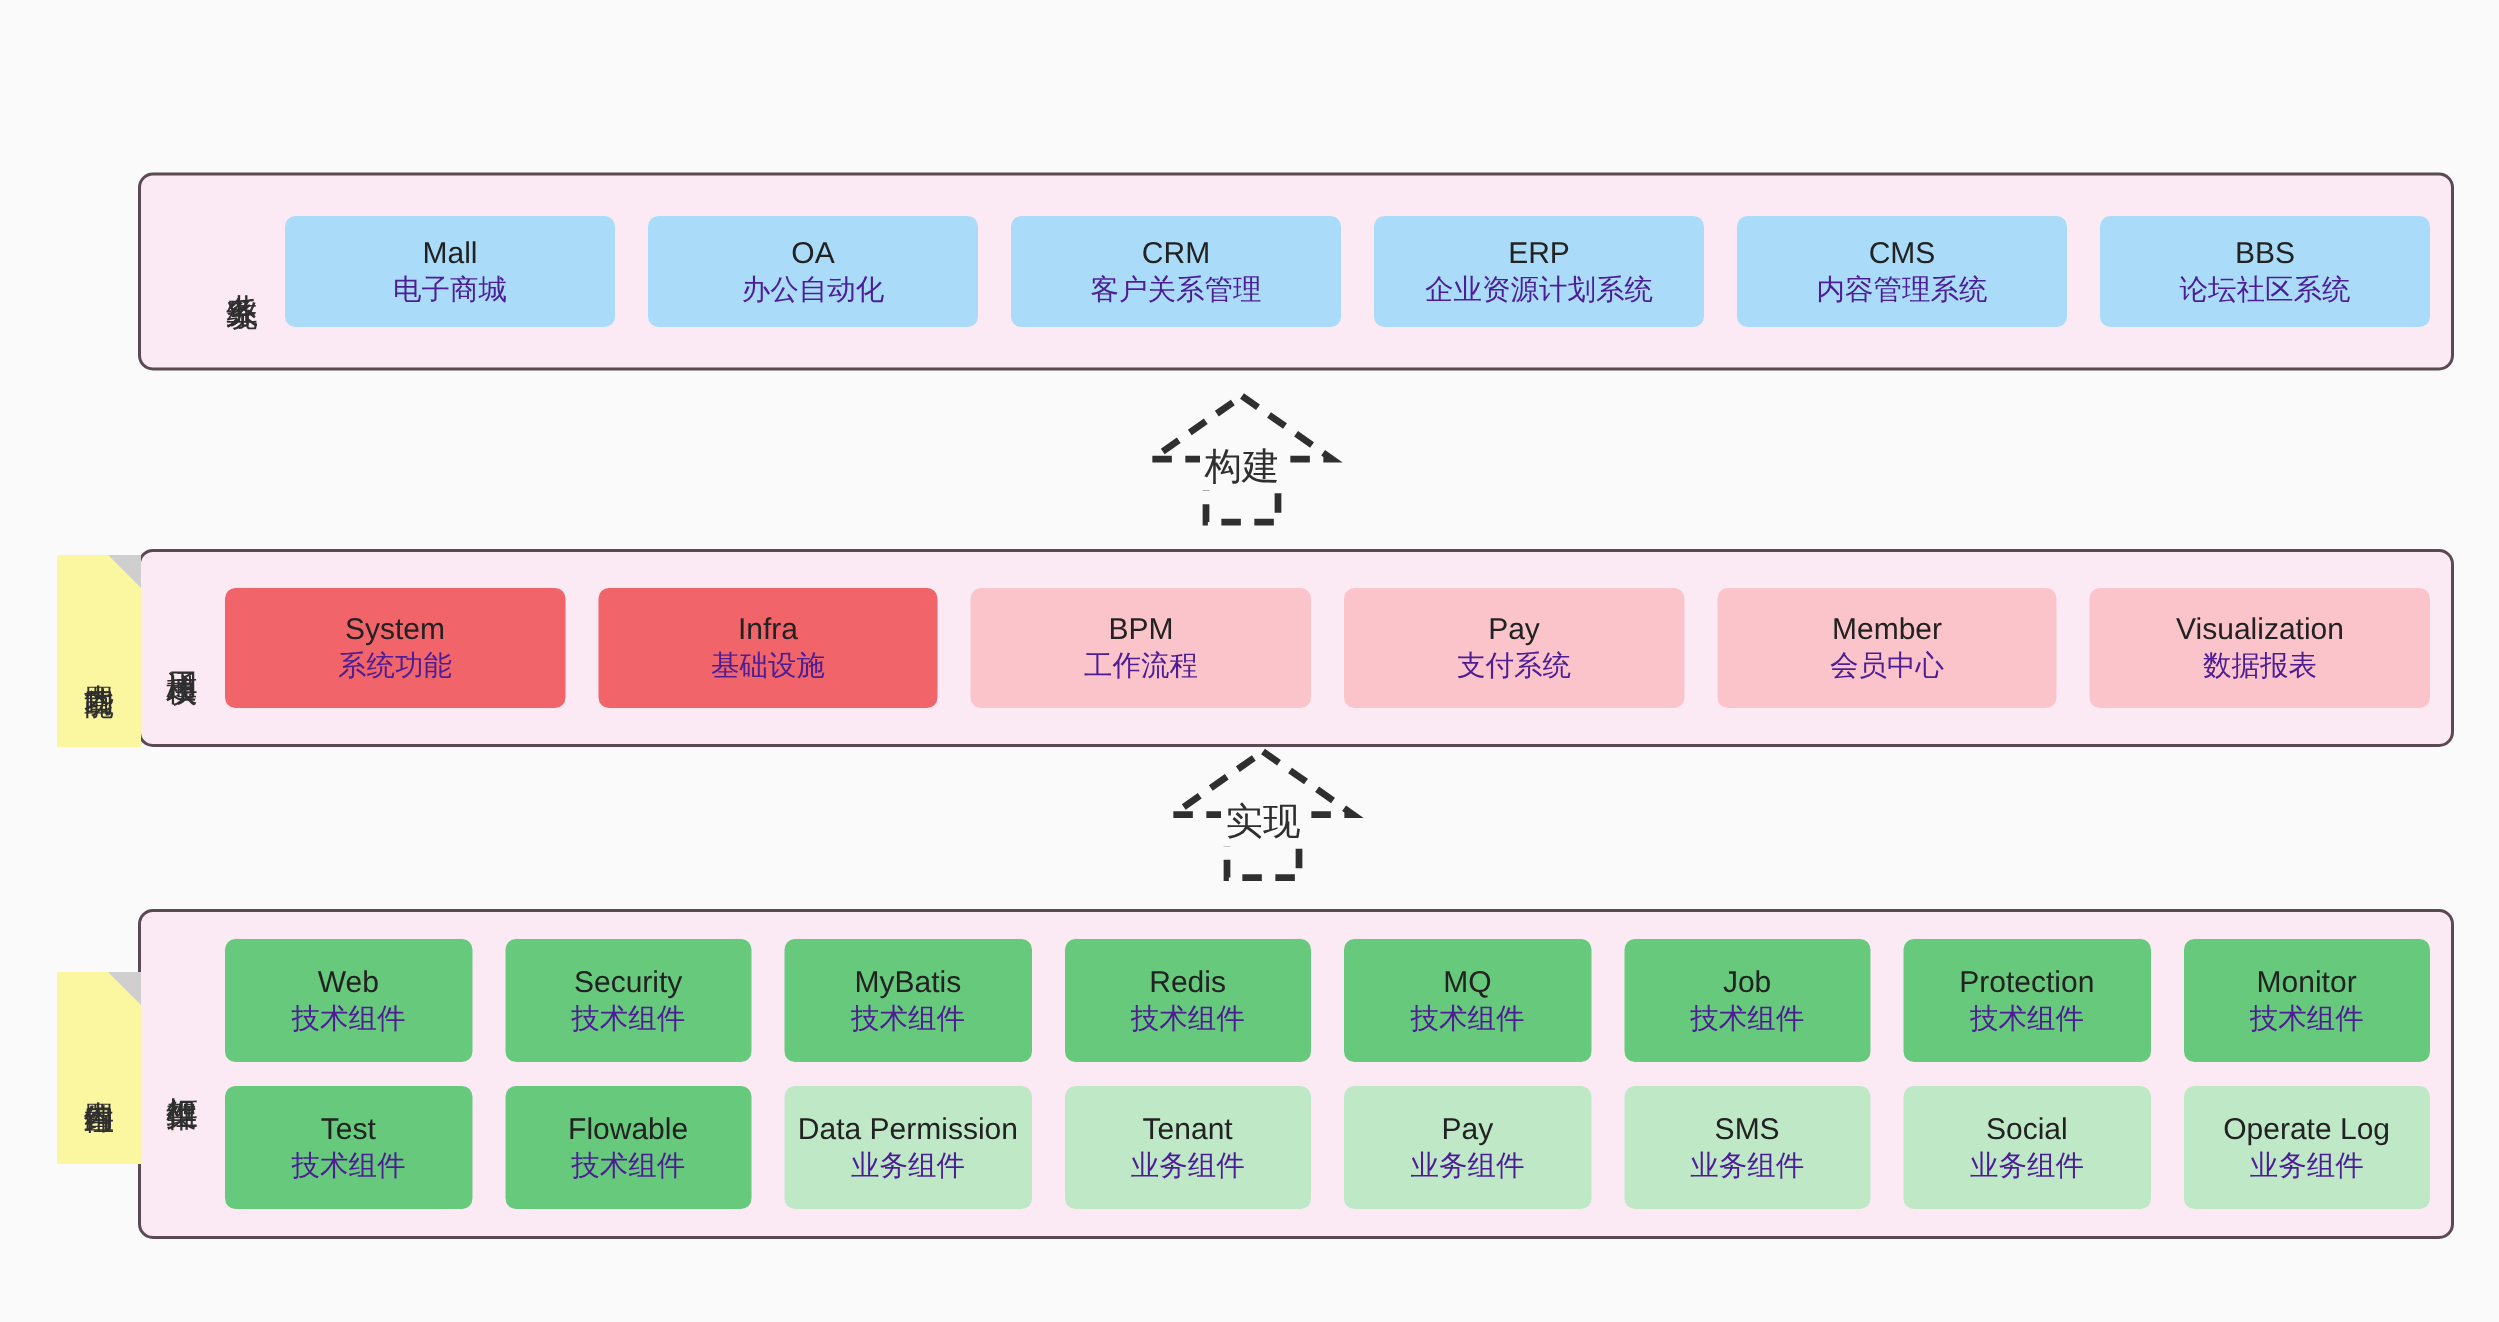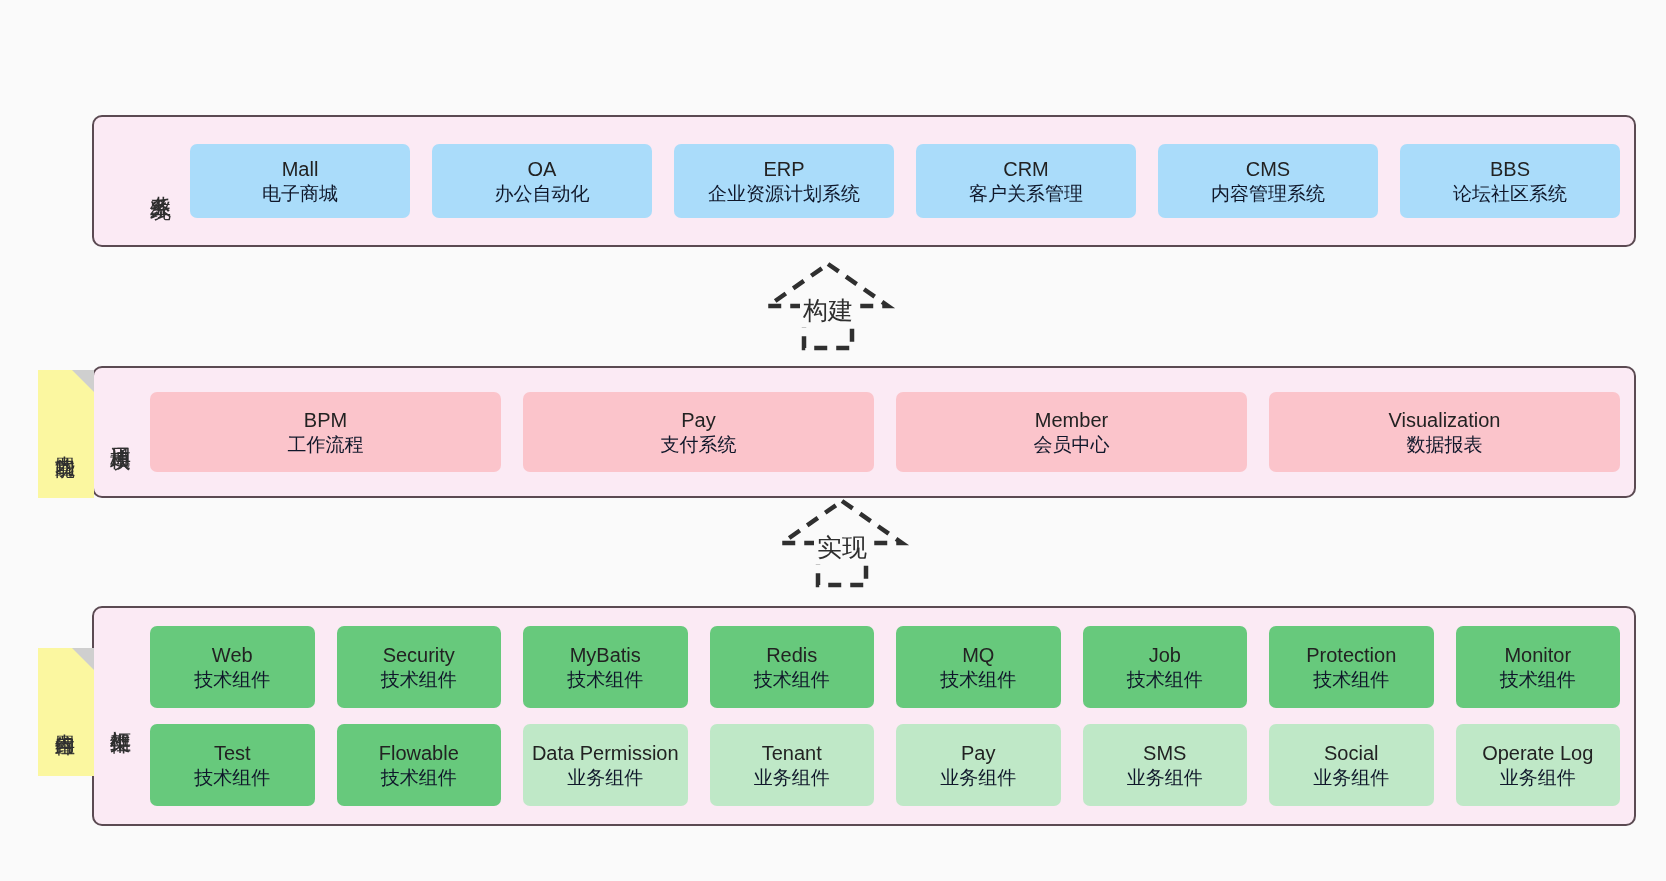--- a/index.html
+++ b/index.html
@@ -71,21 +71,21 @@
     line-height: 1.25;
     box-sizing: border-box;
     padding: 4px 6px;
   }
   .card .t1 {
     font-size: 20px;
     color: #222222;
   }
   .card .t2 {
     font-size: 19px;
-    color: #0f172a;
+    color: #4c1d95;
   }
   .card.blue      { background: #aadcfa; }
   .card.red       { background: #f0646a; }
   .card.pink      { background: #fbc4cb; }
   .card.green     { background: #67c97c; }
   .card.lgreen    { background: #bfe8c7; }
 
   
   .note {
     position: absolute;
@@ -142,27 +142,27 @@
           <div class="t1">Mall</div>
           <div class="t2">电子商城</div>
         </div>
 
         <div class="card blue">
           <div class="t1">OA</div>
           <div class="t2">办公自动化</div>
         </div>
 
         <div class="card blue">
+          <div class="t1">CRM</div>
+          <div class="t2">客户关系管理</div>
+        </div>
+
+        <div class="card blue">
           <div class="t1">ERP</div>
           <div class="t2">企业资源计划系统</div>
-        </div>
-
-        <div class="card blue">
-          <div class="t1">CRM</div>
-          <div class="t2">客户关系管理</div>
         </div>
 
         <div class="card blue">
           <div class="t1">CMS</div>
           <div class="t2">内容管理系统</div>
         </div>
 
         <div class="card blue">
           <div class="t1">BBS</div>
           <div class="t2">论坛社区系统</div>
@@ -177,21 +177,29 @@
       <path d="M70 6 L130 48 L94 48 L94 90 L46 90 L46 48 L10 48 Z" fill="none" stroke="#2f2f2f" stroke-width="4.5" stroke-dasharray="13 9" stroke-linejoin="miter"></path>
     </svg>
     <span class="conn-label" style="top:36px;">构建</span>
   </div>
 
   <div class="layer" id="layer-common-module" style="left:92px; top:366px; width:1544px; height:132px;">
     <div class="layer-title">通用模块</div>
     <div class="layer-body">
       <div class="row" style="height:80px;">
 
-
+        <div class="card red">
+          <div class="t1">System</div>
+          <div class="t2">系统功能</div>
+        </div>
+
+        <div class="card red">
+          <div class="t1">Infra</div>
+          <div class="t2">基础设施</div>
+        </div>
 
         <div class="card pink">
           <div class="t1">BPM</div>
           <div class="t2">工作流程</div>
         </div>
 
         <div class="card pink">
           <div class="t1">Pay</div>
           <div class="t2">支付系统</div>
         </div>

